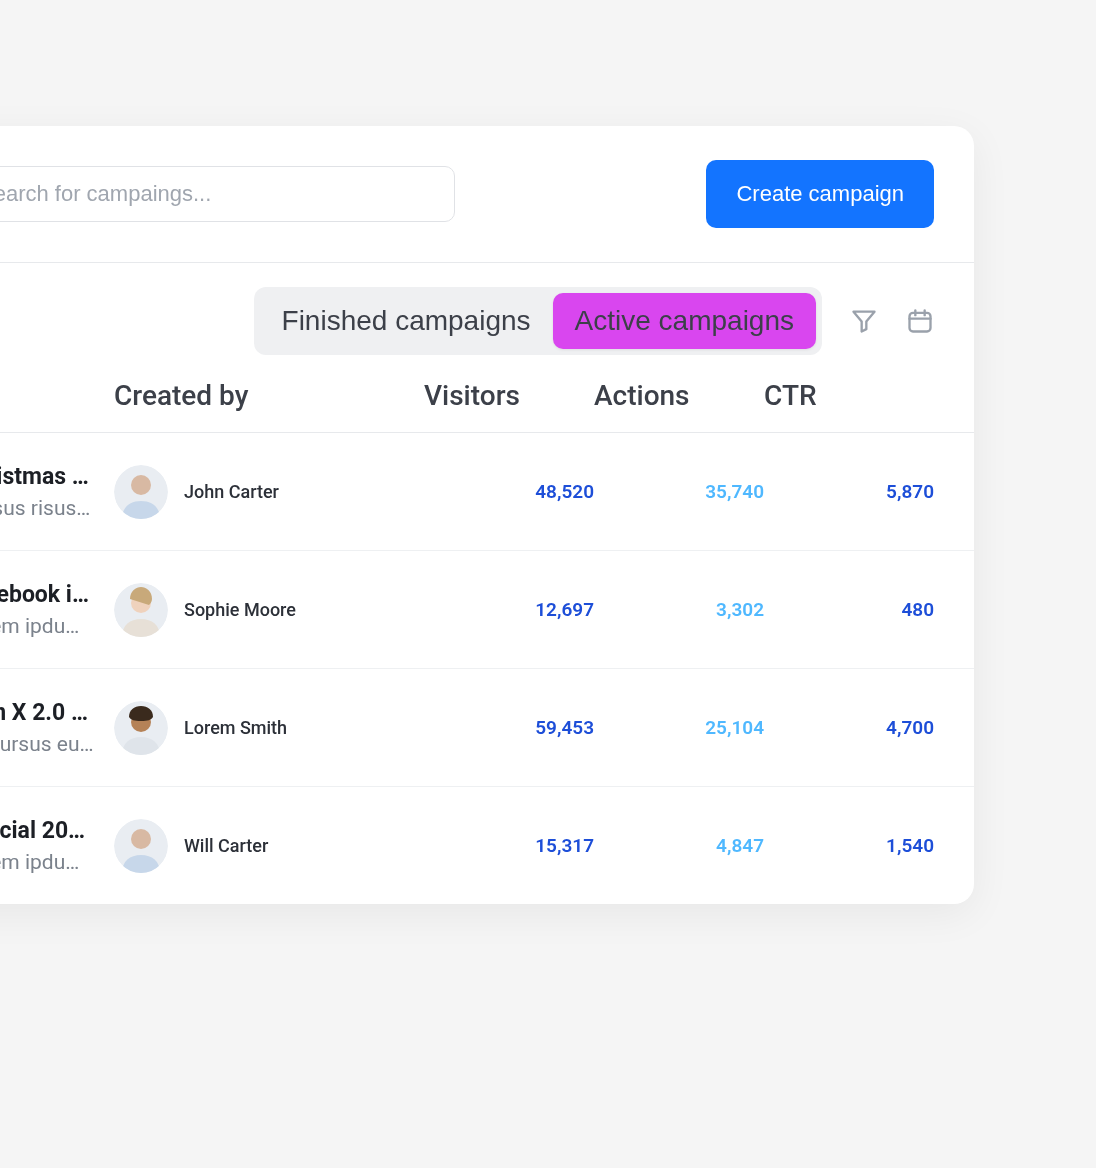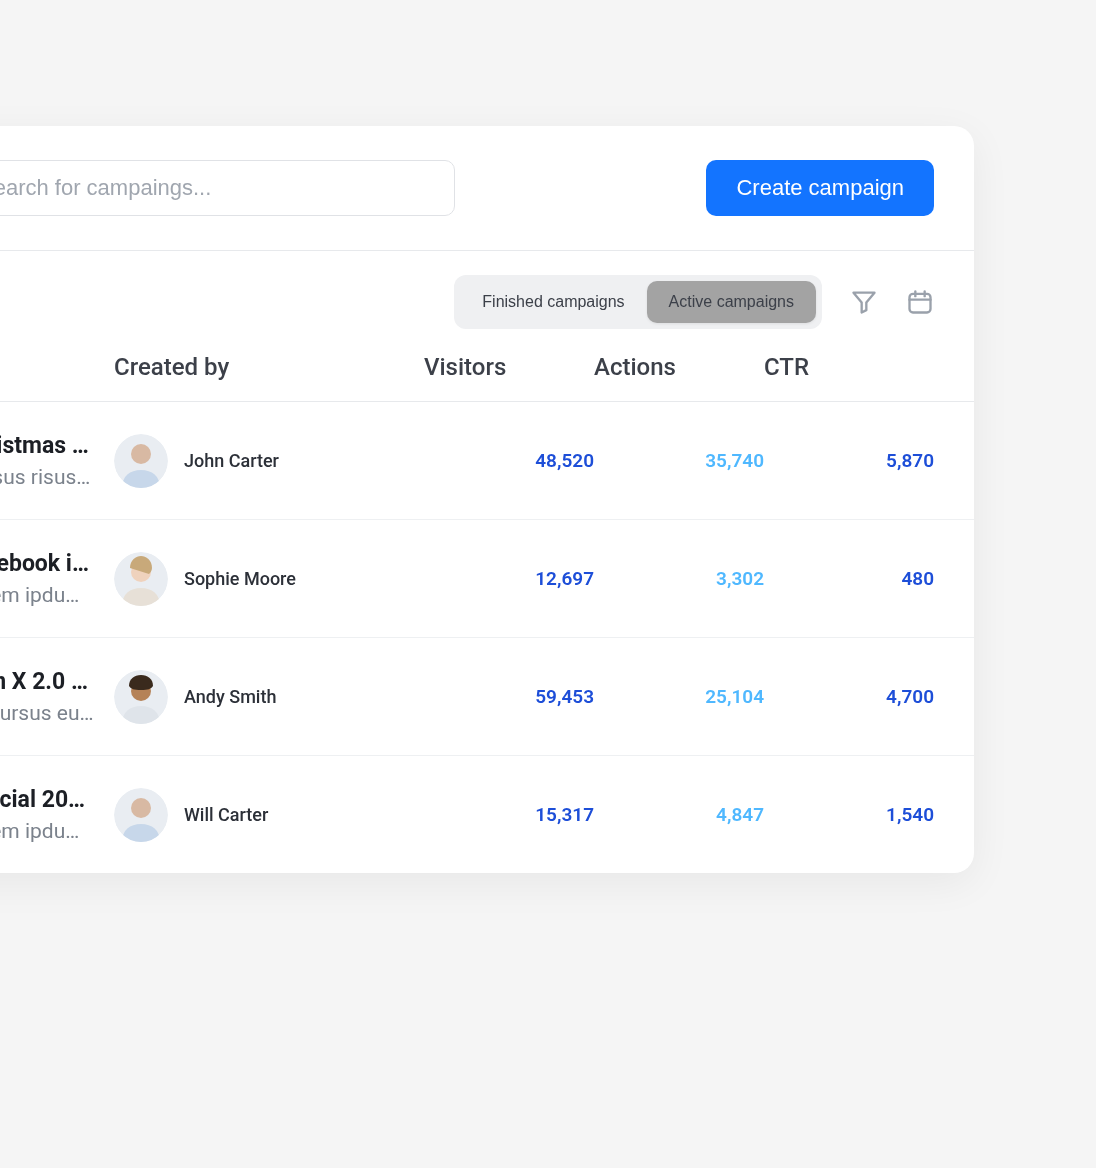--- a/index.html
+++ b/index.html
@@ -33,21 +33,21 @@
       height: 56px;
       padding: 0 18px;
       border: 1px solid #e0e2e6;
       border-radius: 10px;
       font-size: 22px;
       color: #1c1f25;
       outline: none;
     }
     .search-input::placeholder { color: #a0a6af; }
     .create-btn {
-      height: 56px;
+      height: 68px;
       padding: 0 30px;
       background: #1374ff;
       color: #ffffff;
       border: none;
       border-radius: 10px;
       font-size: 22px;
       font-weight: 500;
       cursor: pointer;
     }
     .toolbar {
@@ -60,48 +60,48 @@
     .segmented {
       display: inline-flex;
       background: #eff0f2;
       border-radius: 12px;
       padding: 6px;
     }
     .seg-btn {
       border: none;
       background: transparent;
       padding: 12px 22px;
-      font-size: 16px;
+      font-size: 28px;
       color: #3c4049;
       border-radius: 10px;
       cursor: pointer;
     }
     .seg-btn.active {
-      background: #a3a3a3;
+      background: #d946ef;
       box-shadow: 0 1px 3px rgba(0,0,0,0.08);
     }
     .icon-btn {
       width: 28px;
       height: 28px;
       display: inline-flex;
       align-items: center;
       justify-content: center;
       color: #9aa1ab;
       cursor: pointer;
     }
     .icon-btn svg { width: 28px; height: 28px; }
     .table { width: 100%; }
     .thead {
       display: grid;
       grid-template-columns: 1fr 310px 170px 170px 170px;
       padding: 0 40px 20px 40px;
       border-bottom: 1px solid #e7e9ec;
     }
     .th {
-      font-size: 24px;
+      font-size: 28px;
       color: #3c4049;
       font-weight: 500;
     }
     .th.right { }
     .th.hidden { visibility: hidden; }
     .row {
       display: grid;
       grid-template-columns: 1fr 310px 170px 170px 170px;
       align-items: center;
       padding: 30px 40px;
@@ -239,21 +239,21 @@
       </div>
       <div class="creator-cell">
         <span class="avatar">
           <svg viewBox="0 0 54 54">
               <circle cx="27" cy="27" r="27" fill="#e9edf2"></circle>
               <circle cx="27" cy="21" r="10" fill="#b58257"></circle>
               <path d="M8 54c0-12 8-18 19-18s19 6 19 18" fill="#dfe4ea"></path>
               <path d="M15 16c0-7 5-11 12-11s12 4 12 11c-2 3-5 4-12 4s-10-1-12-4" fill="#3a2a1d"></path>
             </svg>
         </span>
-        <span class="creator-name">Andy Smith</span>
+        <span class="creator-name">Lorem Smith</span>
       </div>
       <div class="num visitors">59,453</div>
       <div class="num actions">25,104</div>
       <div class="num ctr">4,700</div>
     </div>
 
     <div class="row">
       <div class="campaign-cell">
         <div class="campaign-title">Special 20% Promo...</div>
         <div class="campaign-sub">Lorem ipdum dolor sit</div>

